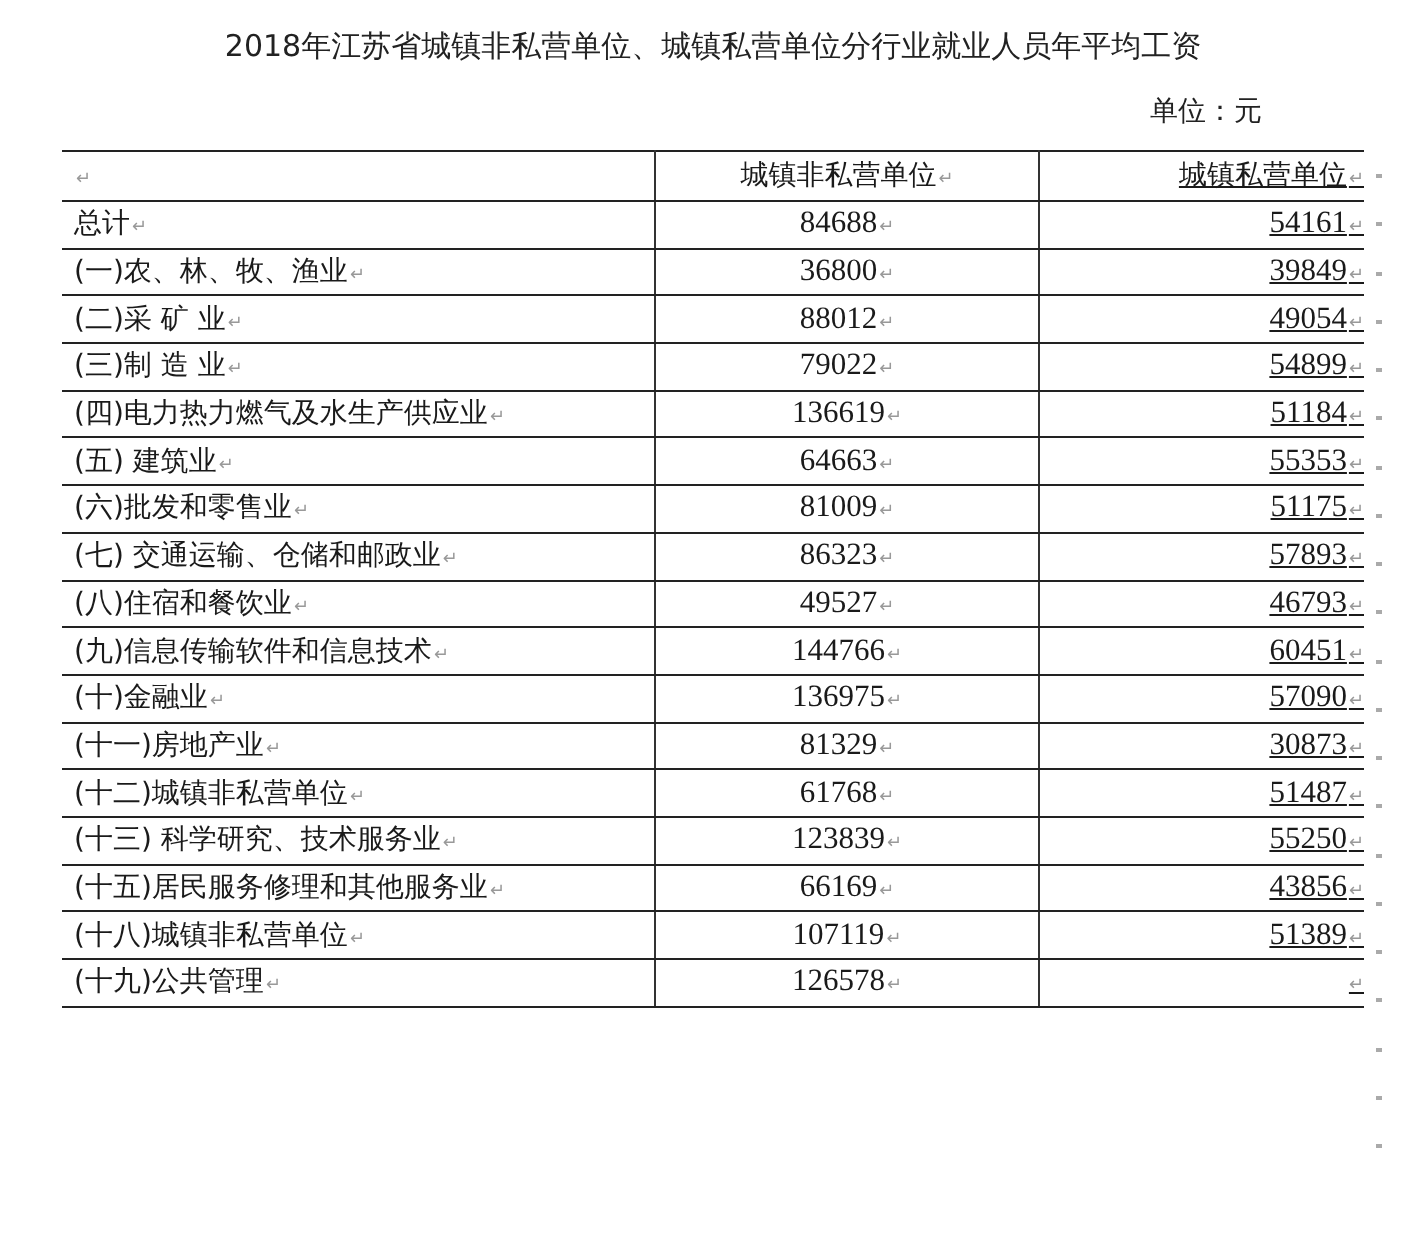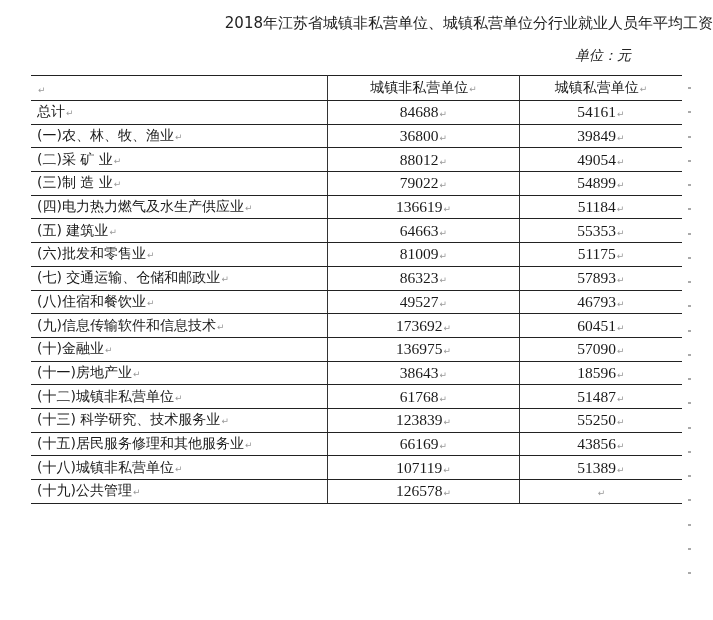--- a/index.html
+++ b/index.html
@@ -1,28 +1,28 @@
 <!DOCTYPE html>
 <html><head>
   <meta charset="utf-8">
   <style>
     html, body { margin: 0; padding: 0; background: #ffffff; }
     body { width: 713px; height: 620px; position: relative; overflow: hidden;
            font-family: "DejaVu Sans", sans-serif; color: #1a1a1a; }
-    .title { position: absolute; left: 0; top: 14px; width: 713px; text-align: right;
+    .title { position: absolute; left: 0; top: 14px; width: 713px; text-align: center;
              font-size: 15px; letter-spacing: 0px; color: #222; }
-    .unit { position: absolute; right: 82px; top: 47px; font-size: 14px; color: #222; font-style: italic; }
+    .unit { position: absolute; right: 82px; top: 47px; font-size: 14px; color: #222; }
     .tbl { position: absolute; left: 31px; top: 75px; width: 645px;
            border-collapse: collapse; table-layout: fixed; }
     .tbl td, .tbl th { border-top: 1.5px solid #222; border-bottom: 1.5px solid #222;
            padding: 0; height: 22.7px; font-weight: normal; white-space: nowrap; overflow: hidden; }
     .tbl th { height: 24px; font-size: 14px; }
     .tbl td.c1, .tbl th.c1 { width: 290px; text-align: left; padding-left: 6px; font-size: 14px; border-right: 1.5px solid #333; }
     .tbl td.c2, .tbl th.c2 { width: 191px; text-align: center; border-right: 1.5px solid #333; }
-    .tbl td.c3, .tbl th.c3 { width: 162px; text-align: center; }
+    .tbl td.c3, .tbl th.c3 { width: 162px; text-align: right; text-decoration: underline; }
     .tbl td.c2, .tbl td.c3 { font-family: "Liberation Serif", serif; font-size: 15.5px; }
     .pm { color: #999; font-size: 9px; margin-left: 1px; font-family: "DejaVu Sans", sans-serif; }
     .edge { position: absolute; left: 688px; width: 3px; height: 2px; background: #aaa; }
   </style>
 </head>
 <body>
 
 <div class="title">2018年江苏省城镇非私营单位、城镇私营单位分行业就业人员年平均工资</div>
 <div class="unit">单位：元</div>
 
@@ -75,32 +75,32 @@
         <td class="c2"><span>86323</span><span class="pm">↵</span></td>
         <td class="c3"><span>57893</span><span class="pm">↵</span></td>
       </tr>
       <tr>
         <td class="c1"><span>(八)住宿和餐饮业</span><span class="pm">↵</span></td>
         <td class="c2"><span>49527</span><span class="pm">↵</span></td>
         <td class="c3"><span>46793</span><span class="pm">↵</span></td>
       </tr>
       <tr>
         <td class="c1"><span>(九)信息传输软件和信息技术</span><span class="pm">↵</span></td>
-        <td class="c2"><span>173692</span><span class="pm">↵</span></td>
+        <td class="c2"><span>144766</span><span class="pm">↵</span></td>
         <td class="c3"><span>60451</span><span class="pm">↵</span></td>
       </tr>
       <tr>
         <td class="c1"><span>(十)金融业</span><span class="pm">↵</span></td>
         <td class="c2"><span>136975</span><span class="pm">↵</span></td>
         <td class="c3"><span>57090</span><span class="pm">↵</span></td>
       </tr>
       <tr>
         <td class="c1"><span>(十一)房地产业</span><span class="pm">↵</span></td>
-        <td class="c2"><span>38643</span><span class="pm">↵</span></td>
-        <td class="c3"><span>18596</span><span class="pm">↵</span></td>
+        <td class="c2"><span>81329</span><span class="pm">↵</span></td>
+        <td class="c3"><span>30873</span><span class="pm">↵</span></td>
       </tr>
       <tr>
         <td class="c1"><span>(十二)城镇非私营单位</span><span class="pm">↵</span></td>
         <td class="c2"><span>61768</span><span class="pm">↵</span></td>
         <td class="c3"><span>51487</span><span class="pm">↵</span></td>
       </tr>
       <tr>
         <td class="c1"><span>(十三) 科学研究、技术服务业</span><span class="pm">↵</span></td>
         <td class="c2"><span>123839</span><span class="pm">↵</span></td>
         <td class="c3"><span>55250</span><span class="pm">↵</span></td>

